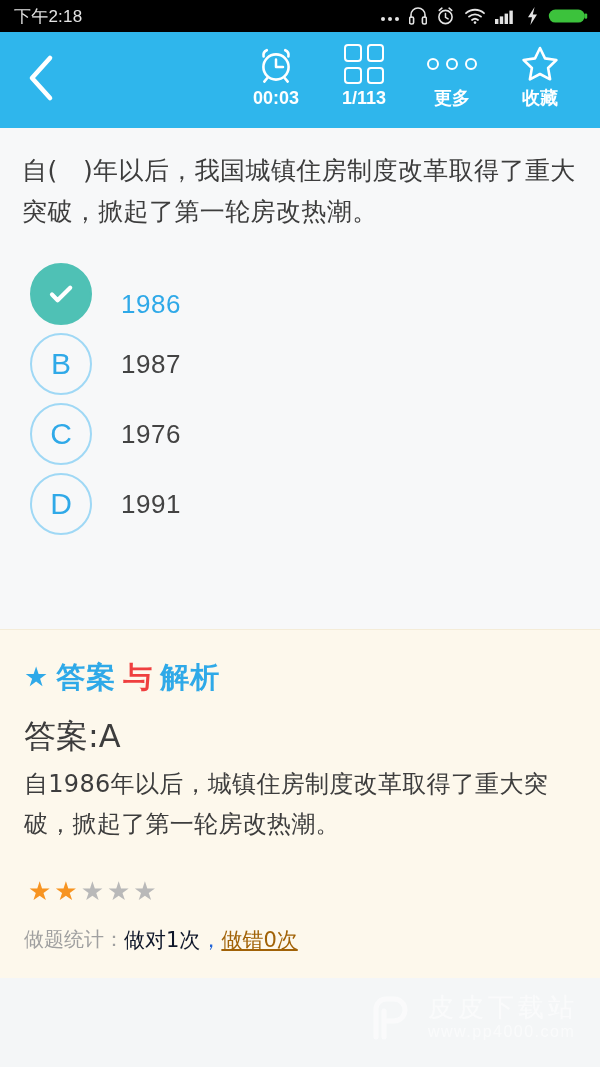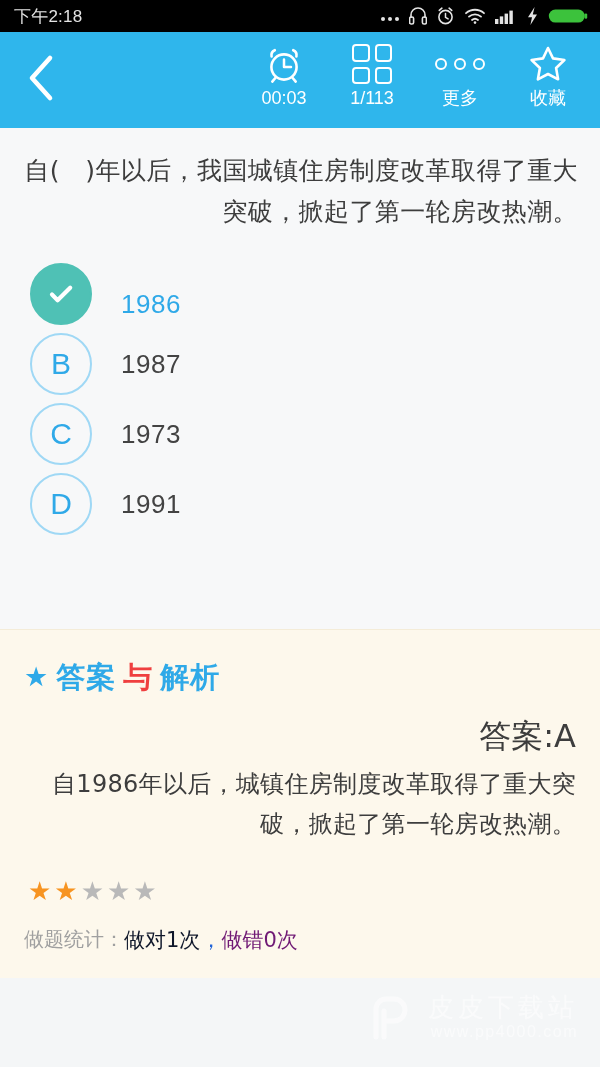--- a/index.html
+++ b/index.html
@@ -3,21 +3,21 @@
 <meta charset="utf-8">
 <style>
   * { margin:0; padding:0; box-sizing:border-box; }
   html,body { width:600px; height:1067px; }
   body {
     font-family:"Liberation Sans","DejaVu Sans",sans-serif;
     background:#f4f6f7;
     overflow:hidden;
     position:relative;
   }
-  #app { width:600px; height:1067px; position:relative; display:flex; flex-direction:column;text-align:right; }
+  #app { width:600px; height:1067px; position:relative; display:flex; flex-direction:column; }
 
   
   .statusbar{
     height:32px; background:#000; flex:0 0 32px;
     display:flex; align-items:center; justify-content:space-between;
     padding:0 12px 0 14px; color:#e9e9e9;
   }
   .sb-time{ font-size:17px; letter-spacing:.2px; color:#e4e4e4; }
   .sb-icons{ display:flex; align-items:center; gap:9px; }
   .sb-icons svg{ display:block; }
@@ -26,21 +26,22 @@
   .header{
     flex:0 0 96px; height:96px; background:#2fb6ec;
     display:flex; align-items:flex-start; position:relative;
   }
   .back-btn{
     width:84px; height:96px; display:flex; align-items:center; justify-content:center;
     cursor:pointer;
   }
   .hdr-actions{
     margin-left:auto; display:flex; align-items:flex-start; height:96px;
-    padding-right:8px;
+    padding-right:16px;
+    font-weight:bold;
   }
   .hdr-item{
     width:88px; height:96px; display:flex; flex-direction:column;
     align-items:center; justify-content:flex-start; padding-top:9px;
     cursor:pointer; color:#fff;
   }
   .hdr-ico{ height:46px; display:flex; align-items:center; justify-content:center; }
   .hdr-lbl{ font-size:18px; line-height:20px; color:#ffffff; margin-top:1px; }
 
   
@@ -99,21 +100,21 @@
   .meta-row{ display:flex; align-items:center; margin-top:34px; }
   .meta-lbl{ font-size:20px; color:#a0a0a0; font-family:"DejaVu Sans","Liberation Sans",sans-serif; }
   .stars{ display:flex; gap:3px; margin-left:4px; }
   .stars span{ font-size:26px; line-height:26px; }
   .s-on{ color:#f79421; }
   .s-off{ color:#b9b9b9; }
   .meta-row.stats{ margin-top:22px; }
   .stat-right{ font-size:21px; font-family:"DejaVu Sans","Liberation Sans",sans-serif; }
   .stat-ok{ color:#0f172a; }
   .stat-sep{ color:#1f63d8; }
-  .stat-bad{ color:#701a75; }
+  .stat-bad{ color:#a16207;text-decoration:underline; }
 
   
   .footer{ background:#f4f6f7; flex:1 1 auto; position:relative; }
   .watermark{
     position:absolute; right:22px; bottom:22px;
     display:flex; align-items:center; gap:10px; opacity:.55;
   }
   .wm-logo{ width:56px; height:56px; }
   .wm-txt{ display:flex; flex-direction:column; }
   .wm-name{ font-size:26px; color:#ffffff; letter-spacing:4px; line-height:30px; }
@@ -255,21 +256,21 @@
       <div class="opt-circle">
         <span>B</span>
       </div>
       <div class="opt-text">1987</div>
     </div>
 
     <div class="opt-row">
       <div class="opt-circle">
         <span>C</span>
       </div>
-      <div class="opt-text">1973</div>
+      <div class="opt-text">1976</div>
     </div>
 
     <div class="opt-row">
       <div class="opt-circle">
         <span>D</span>
       </div>
       <div class="opt-text">1991</div>
     </div>
 
   </div>

